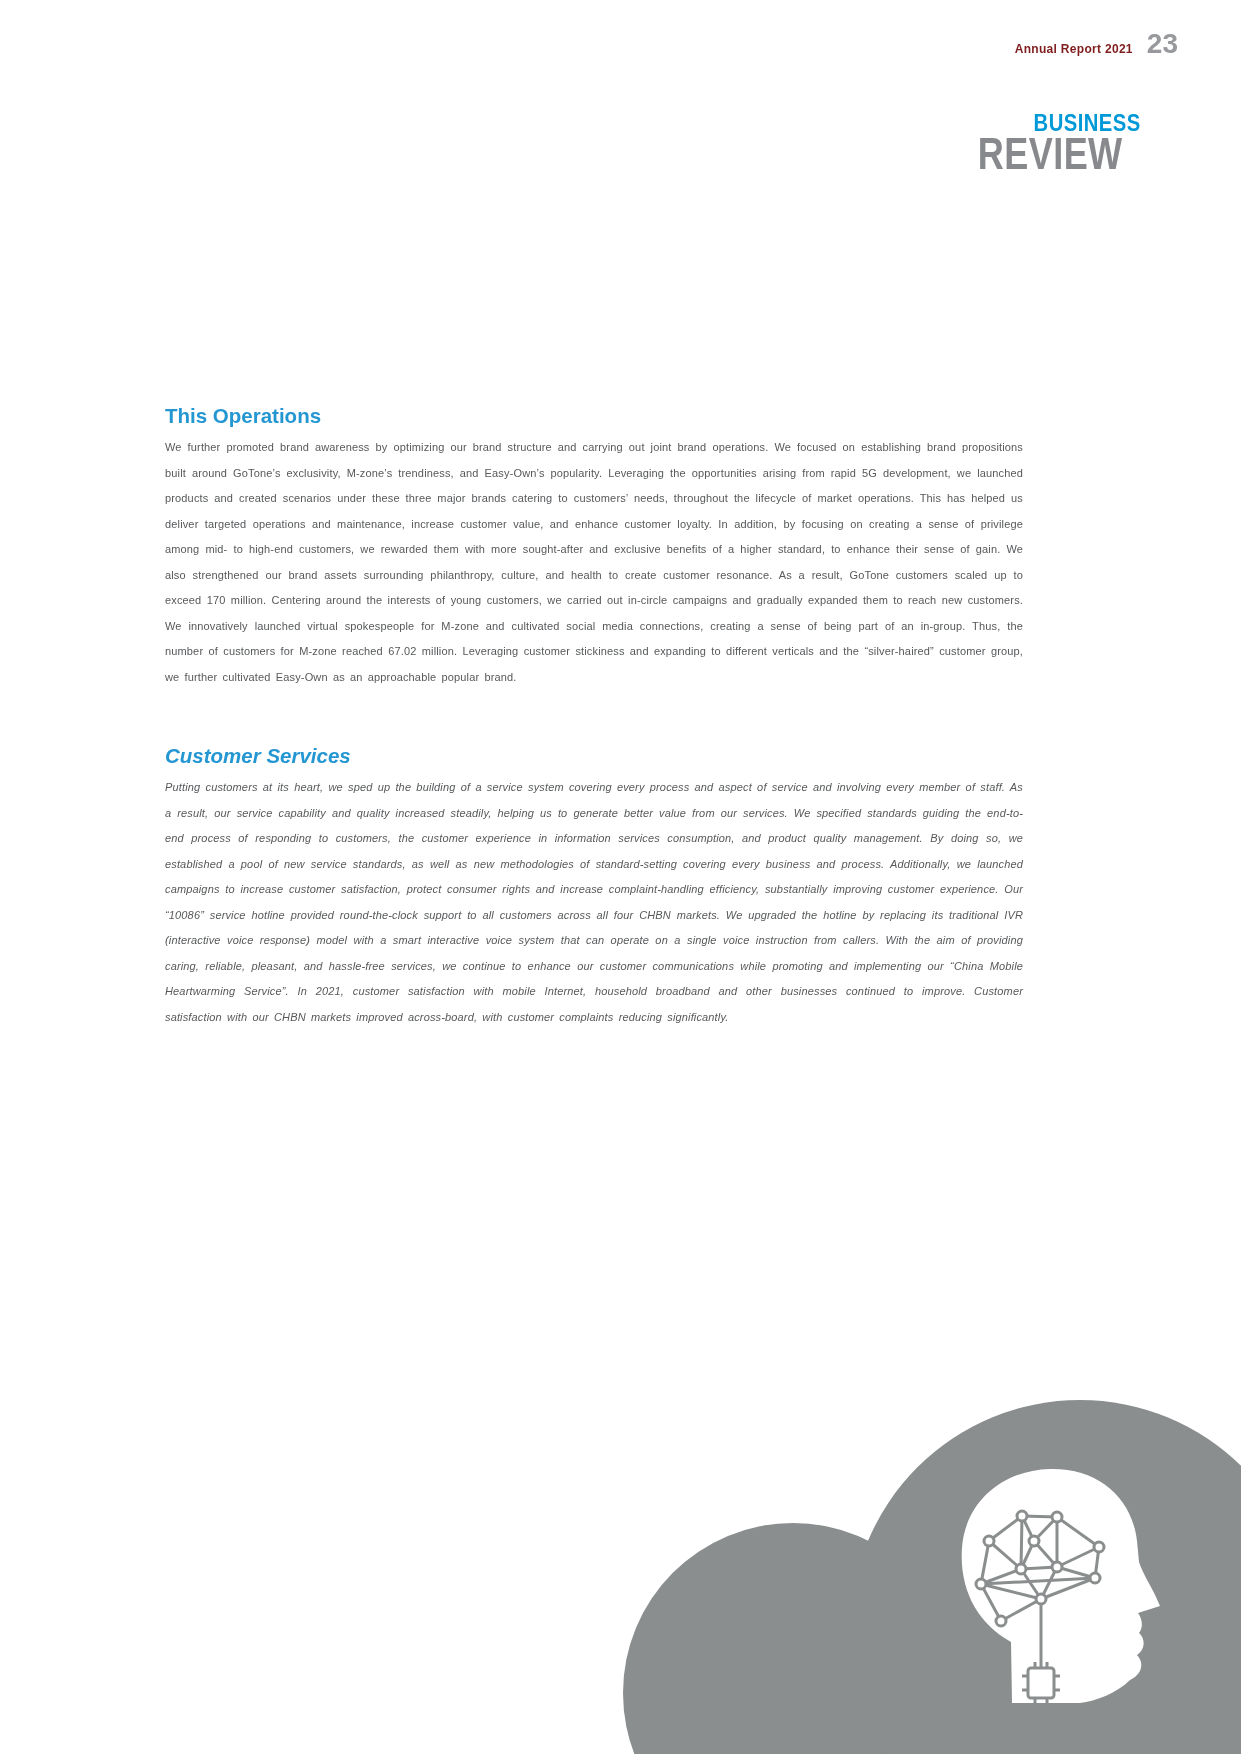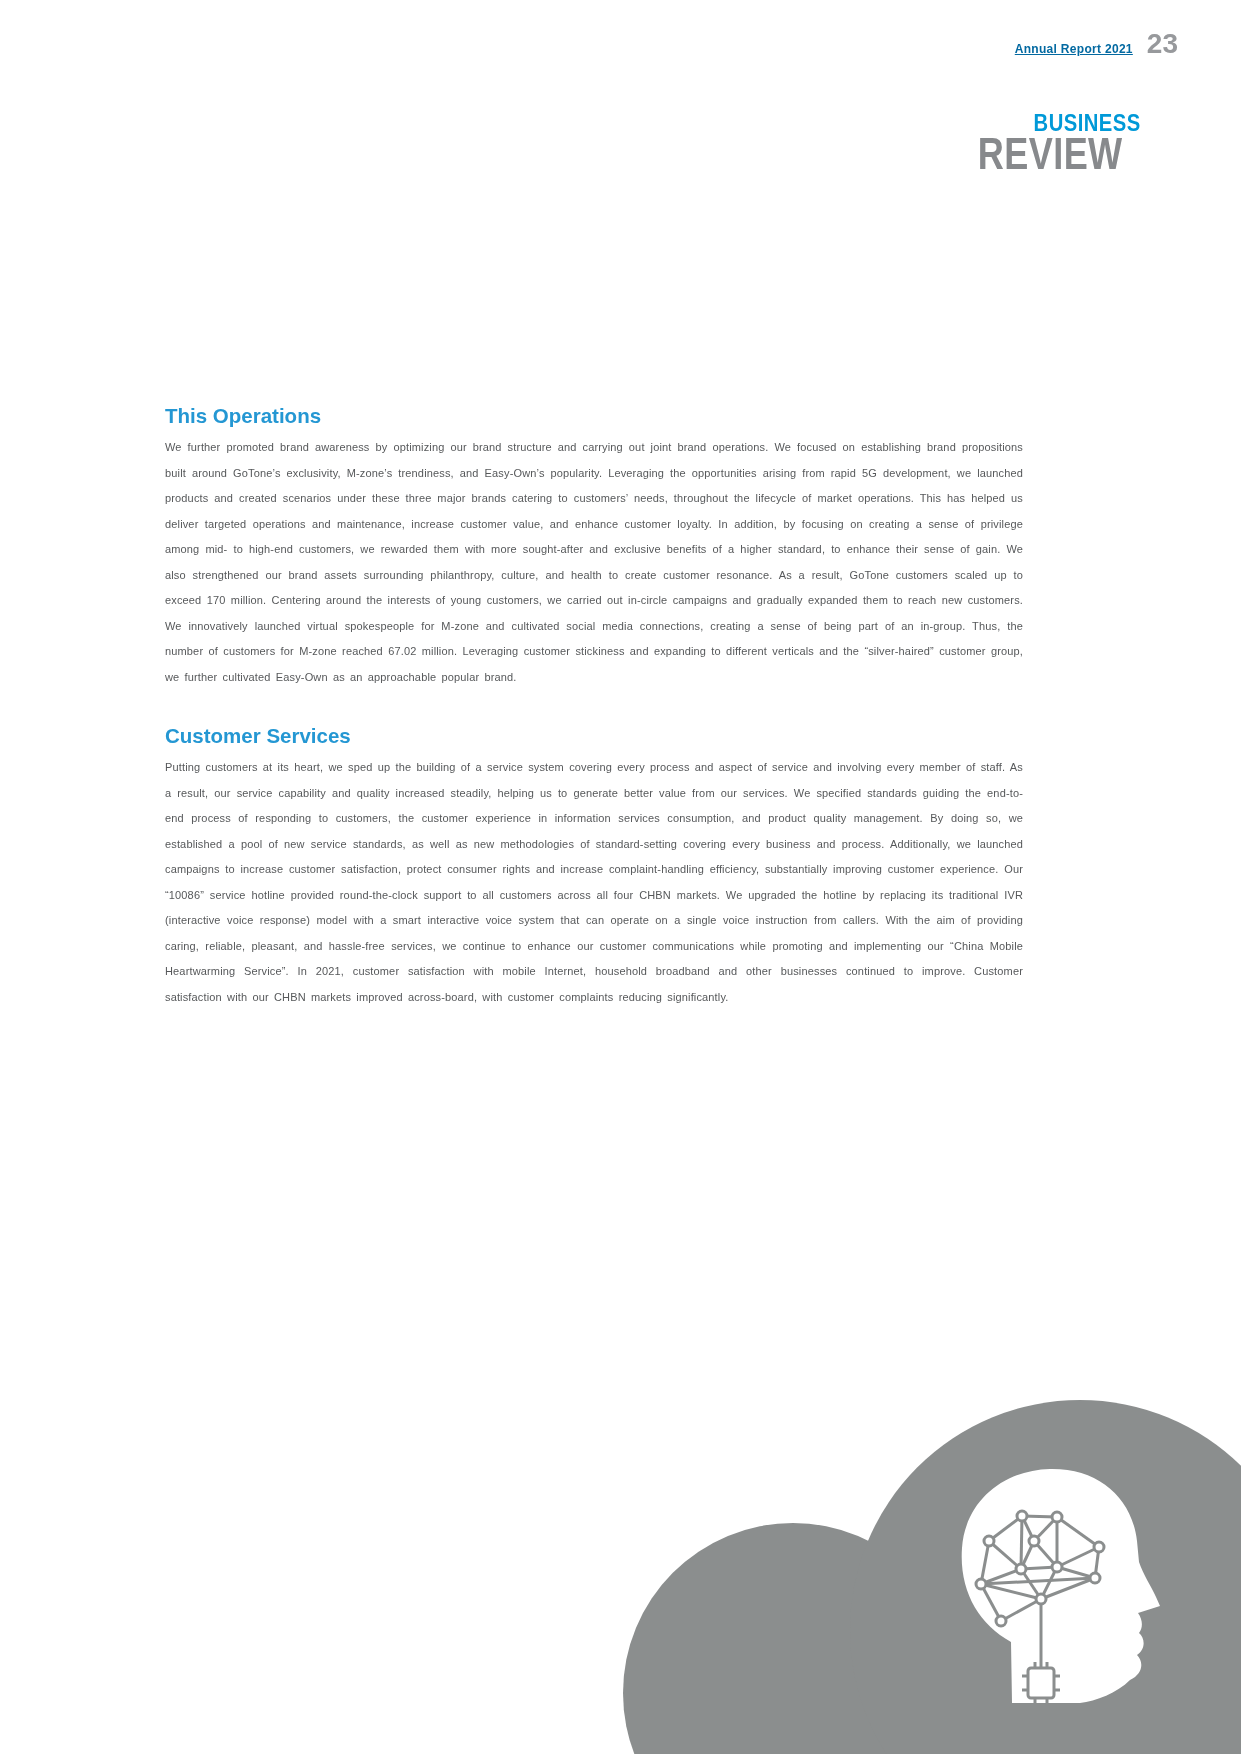--- a/index.html
+++ b/index.html
@@ -10,21 +10,21 @@
     background:#ffffff;
     overflow:hidden;
     font-family:"Liberation Sans", sans-serif;
   }
   
   .header-meta{
     position:absolute;top:30px;right:63px;
     display:flex;align-items:baseline;gap:14px;
   }
   .report-title{
-    font-size:12px;font-weight:bold;color:#0369a1;letter-spacing:.3px;text-decoration:underline;
+    font-size:12px;font-weight:bold;color:#7f1d1d;letter-spacing:.3px;
   }
   .page-number{
     font-size:28px;font-weight:bold;color:#97999c;line-height:1;
   }
   
   .logo-business{
     position:absolute;top:112px;right:100px;
     font-size:23px;font-weight:bold;color:#0099d8;
     letter-spacing:.5px;line-height:1;
     transform:scaleX(.88);transform-origin:100% 50%;
@@ -34,21 +34,21 @@
     position:absolute;top:132px;right:118px;
     font-size:44px;font-weight:bold;color:#87898c;
     letter-spacing:.5px;line-height:1;
     transform:scaleX(.82);transform-origin:100% 50%;
     z-index:1;
   }
   
   .content{
     position:absolute;left:165px;top:404px;width:858px;
   }
-  .section + .section{margin-top:34px;}
+  .section + .section{margin-top:54px;font-style:italic;}
   .section h2{
     margin:0 0 7px 0;
     font-size:20.5px;font-weight:bold;color:#2497d3;
   }
   .section p{
     margin:0;
     font-size:11px;line-height:25.5px;color:#56585a;
     text-align:justify;
     word-spacing:2px;letter-spacing:.15px;
   }

